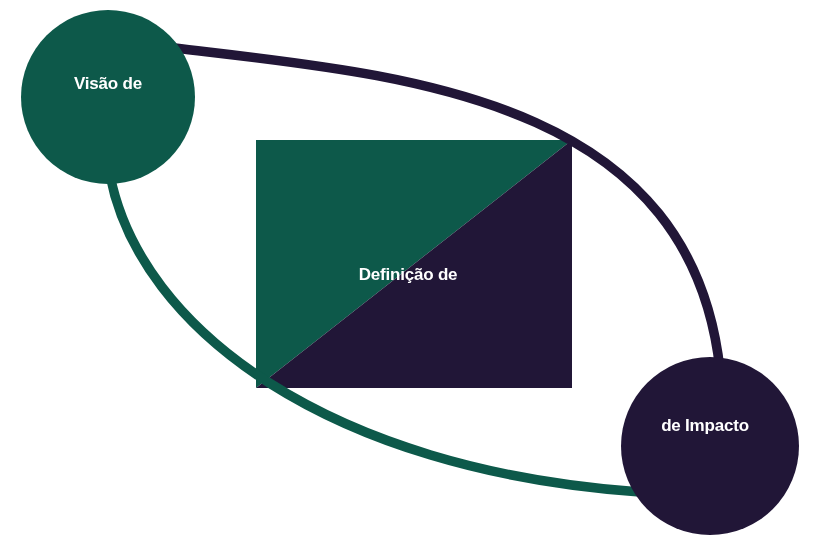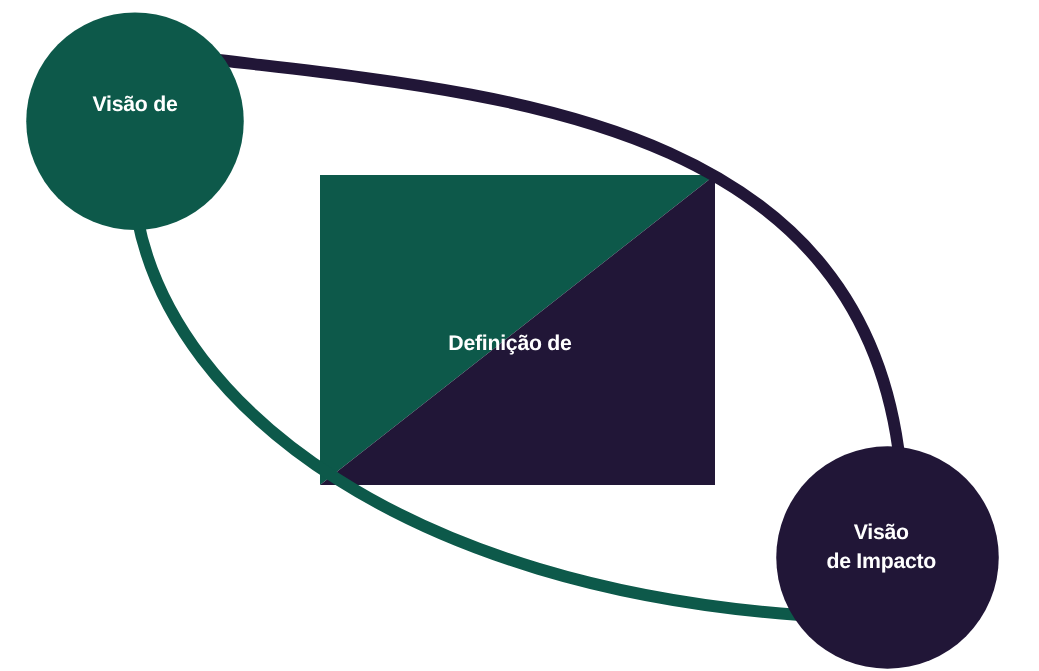--- a/index.html
+++ b/index.html
@@ -58,17 +58,16 @@
 
   <div class="node-label label-business">
     <span>Visão de</span>
   </div>
 
   <div class="node-label label-strategy">
     <span>Definição de</span>
   </div>
 
   <div class="node-label label-impact">
-    <span>Visão</span>
     <span>de Impacto</span>
   </div>
 
 </div>
 
 </body></html>

